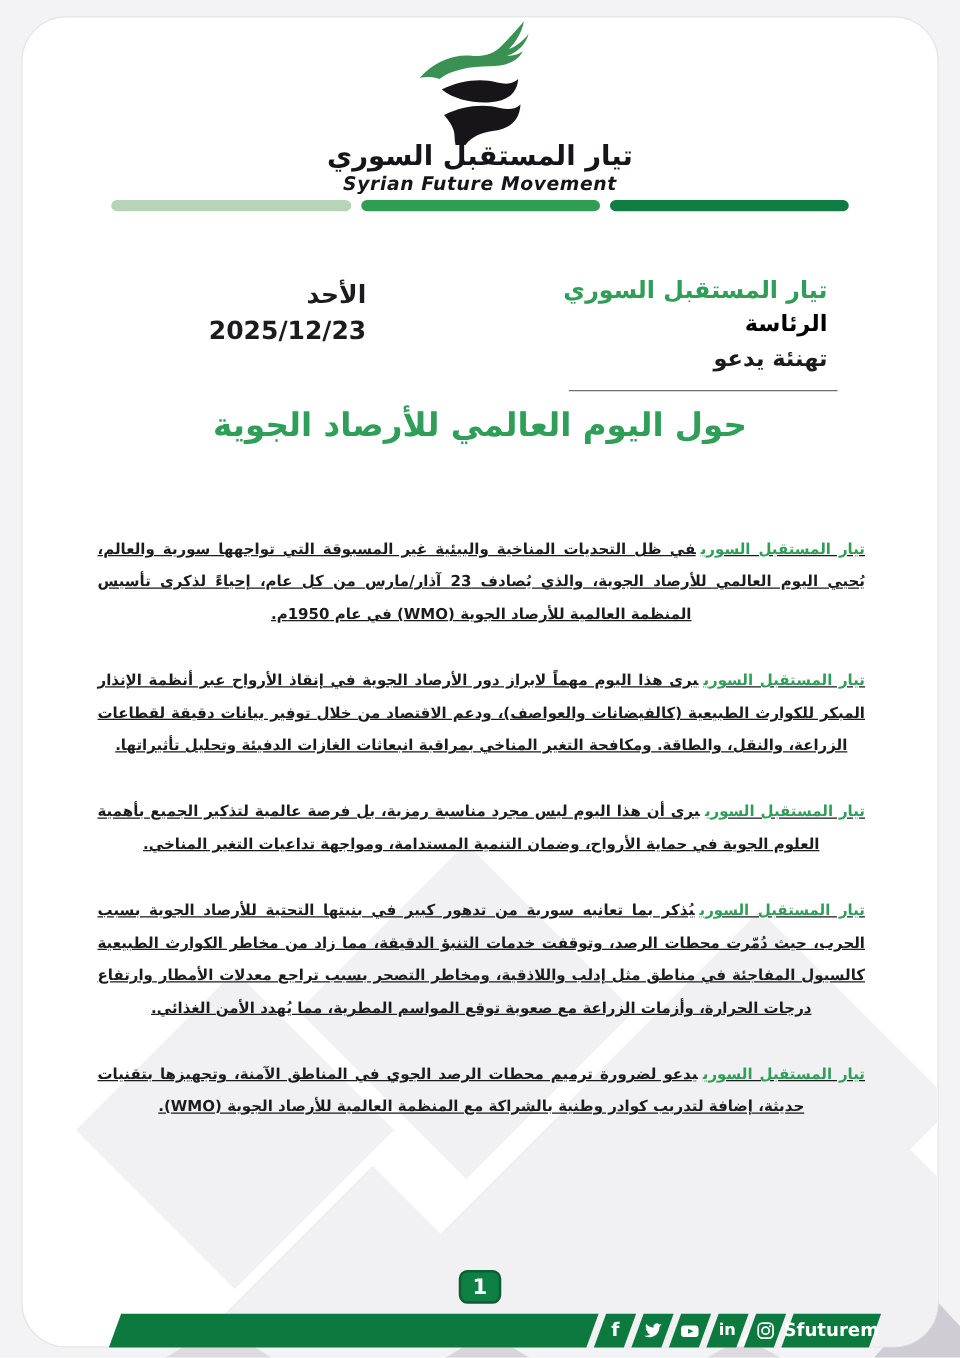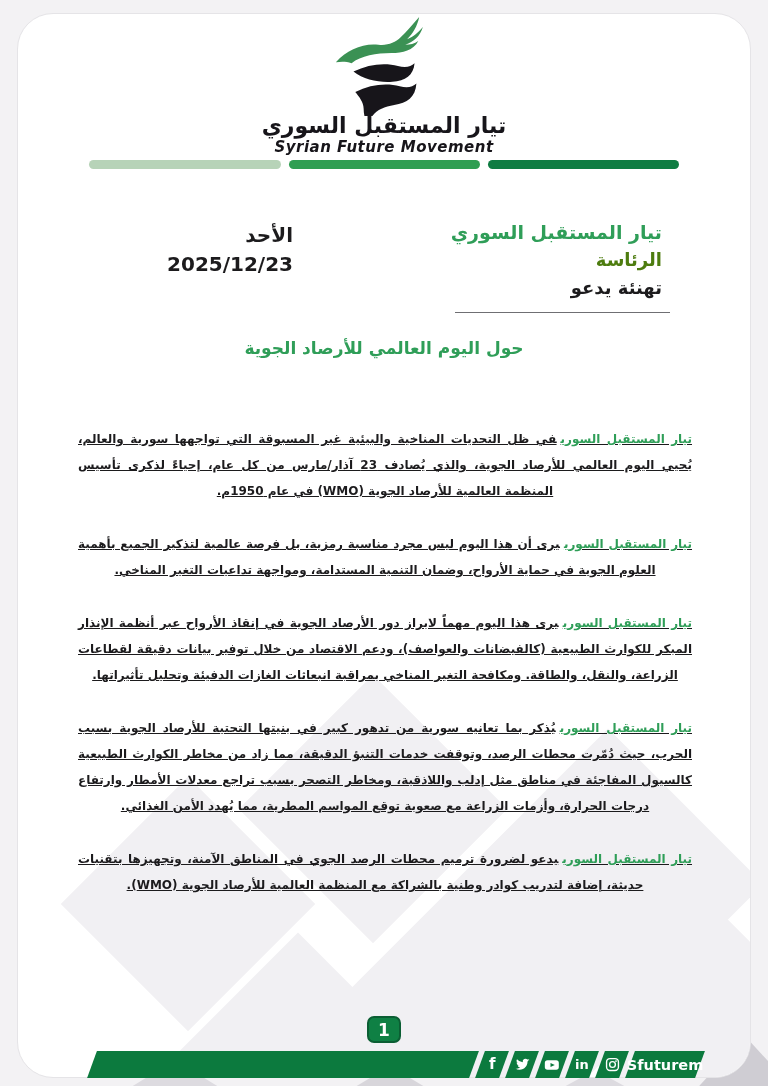--- a/index.html
+++ b/index.html
@@ -36,32 +36,32 @@
 
   
   .bar { position:absolute; top:146px; height:9px; border-radius:5px; }
   .bar.light  { left:71px;  width:192px; background:#b7d3b8; }
   .bar.medium { left:271px; width:191px; background:#2f9e52; }
   .bar.dark   { left:470px; width:191px; background:#0f7c42; }
 
   
   .meta-right { position:absolute; top:204px; right:88px; text-align:right; direction:rtl; }
   .meta-org   { color:#2f9e58; font-weight:bold; font-size:19px; line-height:28px; }
-  .meta-dept  { color:#4d7c0f; font-weight:bold; font-size:18px; line-height:28px; }
+  .meta-dept  { color:#000000; font-weight:bold; font-size:18px; line-height:28px; }
   .meta-type  { color:#1c1b1d; font-weight:bold; font-size:18px; line-height:28px; }
   .meta-rule  { margin-top:10px; width:215px; border-top:1.5px solid #6f6f73; margin-right:-8px; }
   .meta-left  { position:absolute; top:206px; left:103px; width:140px; text-align:right;margin-left:32px; }
   .meta-day   { font-size:20px; font-weight:bold; line-height:30px; }
   .meta-date  { font-size:20px; font-weight:bold; direction:ltr; line-height:28px; }
 
   
   .doc-title {
-    position:absolute; top:324px; left:0; right:0;
+    position:absolute; top:312px; left:0; right:0;
     text-align:center; direction:rtl;
-    color:#2f9e58; font-size:17px; font-weight:bold;
+    color:#2f9e58; font-size:26px; font-weight:bold;
   }
 
   
   .body-text { position:absolute; top:412px; left:60px; width:614px; direction:rtl; }
   .para {
     font-size:12px; font-weight:600; line-height:26px;
     text-align:justify; text-align-last:center;
     color:#1c1b1d; margin-bottom:27px;text-decoration:underline;
   }
   .para .lead { color:#2f9e58; font-weight:bold; margin-left:4px; }
@@ -144,24 +144,24 @@
       <div class="meta-date">2025/12/23</div>
     </div>
 
     <div class="doc-title">حول اليوم العالمي للأرصاد الجوية</div>
 
     <div class="body-text">
       <p class="para">
         <span class="lead">تيار المستقبل السوري</span><span>في ظل التحديات المناخية والبيئية غير المسبوقة التي تواجهها سورية والعالم، يُحيي اليوم العالمي للأرصاد الجوية، والذي يُصادف 23 آذار/مارس من كل عام، إحياءً لذكرى تأسيس المنظمة العالمية للأرصاد الجوية (WMO) في عام 1950م.</span>
       </p>
       <p class="para">
+        <span class="lead">تيار المستقبل السوري</span><span>يرى هذا اليوم مهماً لابراز دور الأرصاد الجوية في إنقاذ الأرواح عبر أنظمة الإنذار المبكر للكوارث الطبيعية (كالفيضانات والعواصف)، ودعم الاقتصاد من خلال توفير بيانات دقيقة لقطاعات الزراعة، والنقل، والطاقة. ومكافحة التغير المناخي بمراقبة انبعاثات الغازات الدفيئة وتحليل تأثيراتها.</span>
+      </p>
+      <p class="para">
         <span class="lead">تيار المستقبل السوري</span><span>يرى أن هذا اليوم ليس مجرد مناسبة رمزية، بل فرصة عالمية لتذكير الجميع بأهمية العلوم الجوية في حماية الأرواح، وضمان التنمية المستدامة، ومواجهة تداعيات التغير المناخي.</span>
-      </p>
-      <p class="para">
-        <span class="lead">تيار المستقبل السوري</span><span>يرى هذا اليوم مهماً لابراز دور الأرصاد الجوية في إنقاذ الأرواح عبر أنظمة الإنذار المبكر للكوارث الطبيعية (كالفيضانات والعواصف)، ودعم الاقتصاد من خلال توفير بيانات دقيقة لقطاعات الزراعة، والنقل، والطاقة. ومكافحة التغير المناخي بمراقبة انبعاثات الغازات الدفيئة وتحليل تأثيراتها.</span>
       </p>
       <p class="para">
         <span class="lead">تيار المستقبل السوري</span><span>يُذكر بما تعانيه سورية من تدهور كبير في بنيتها التحتية للأرصاد الجوية بسبب الحرب، حيث دُمّرت محطات الرصد، وتوقفت خدمات التنبؤ الدقيقة، مما زاد من مخاطر الكوارث الطبيعية كالسيول المفاجئة في مناطق مثل إدلب واللاذقية، ومخاطر التصحر بسبب تراجع معدلات الأمطار وارتفاع درجات الحرارة، وأزمات الزراعة مع صعوبة توقع المواسم المطرية، مما يُهدد الأمن الغذائي.</span>
       </p>
       <p class="para">
         <span class="lead">تيار المستقبل السوري</span><span>يدعو لضرورة ترميم محطات الرصد الجوي في المناطق الآمنة، وتجهيزها بتقنيات حديثة، إضافة لتدريب كوادر وطنية بالشراكة مع المنظمة العالمية للأرصاد الجوية (WMO).</span>
       </p>
     </div>
 
     <div class="page-badge">1</div>

